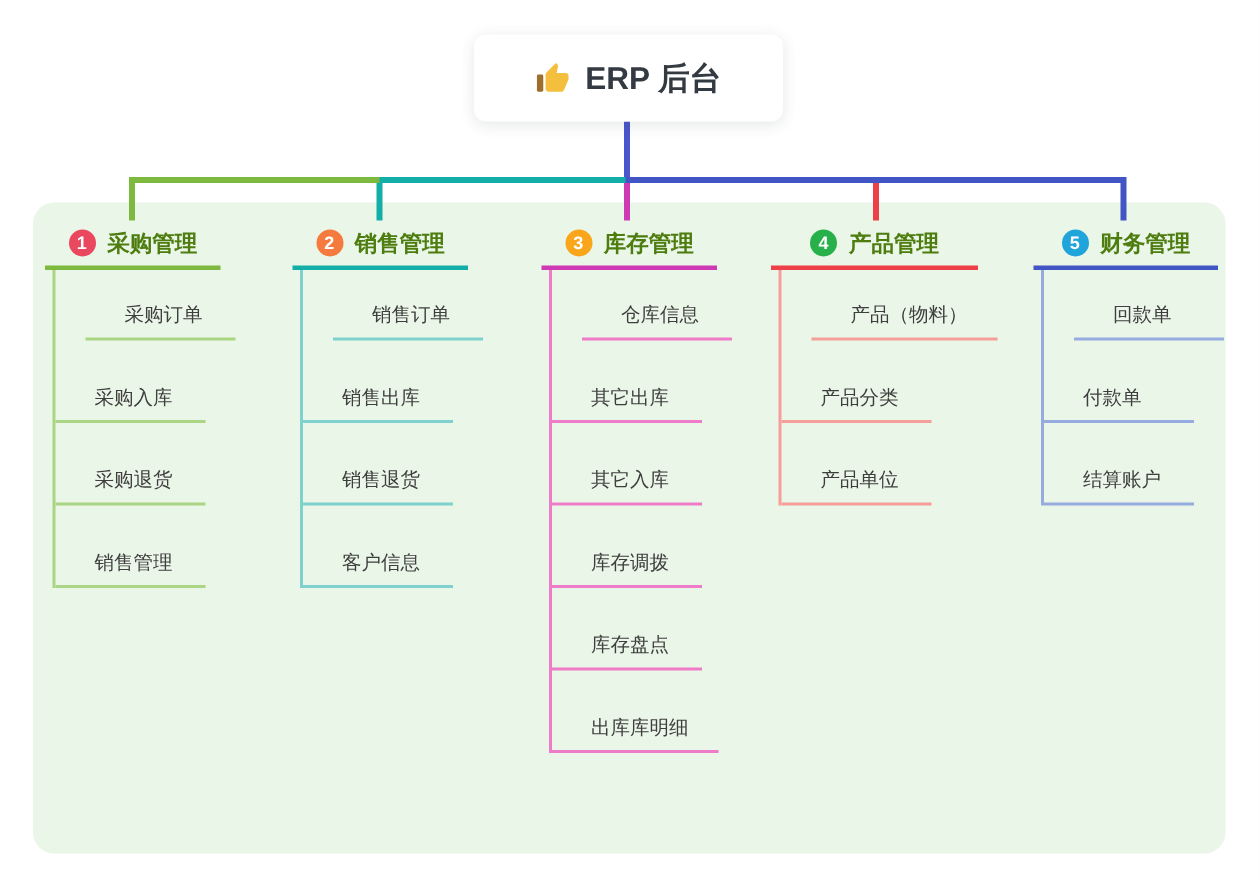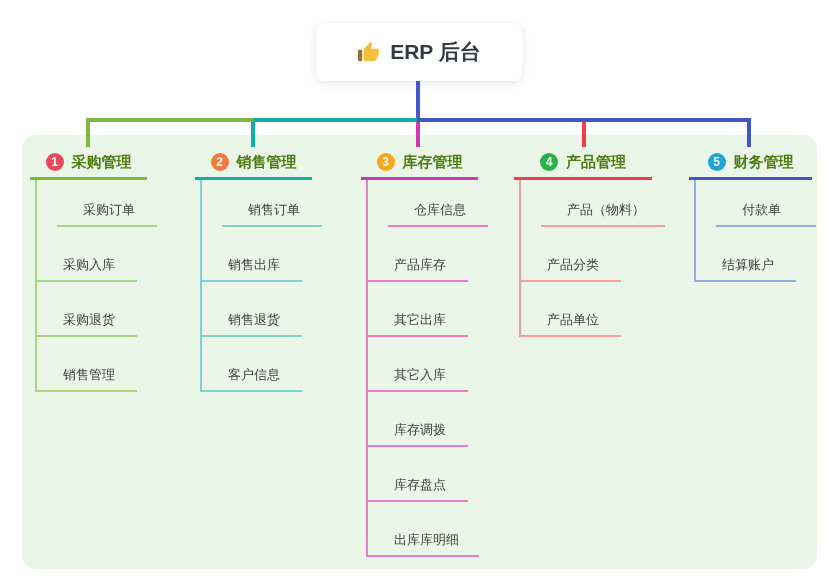--- a/index.html
+++ b/index.html
@@ -117,21 +117,20 @@
     </ul>
   </div>
 
   <div class="branch b3" style="--line: #cd3ab4; --child-line: #ef7cc8; --badge: #f9a61a;">
     <div class="branch-header">
       <span class="badge">3</span>
       <span class="branch-label">库存管理</span>
     </div>
     <ul class="children">
       <li>仓库信息</li>
-      <li>产品库存</li>
       <li>其它出库</li>
       <li>其它入库</li>
       <li>库存调拨</li>
       <li>库存盘点</li>
       <li>出库库明细</li>
     </ul>
   </div>
 
   <div class="branch b4" style="--line: #ed4048; --child-line: #f69e99; --badge: #28b04b;">
     <div class="branch-header">
@@ -144,18 +143,19 @@
       <li>产品单位</li>
     </ul>
   </div>
 
   <div class="branch b5" style="--line: #4156c4; --child-line: #96abdf; --badge: #20a5da;">
     <div class="branch-header">
       <span class="badge">5</span>
       <span class="branch-label">财务管理</span>
     </div>
     <ul class="children">
+      <li>回款单</li>
       <li>付款单</li>
       <li>结算账户</li>
     </ul>
   </div>
 
 </div>
 
 </body></html>

